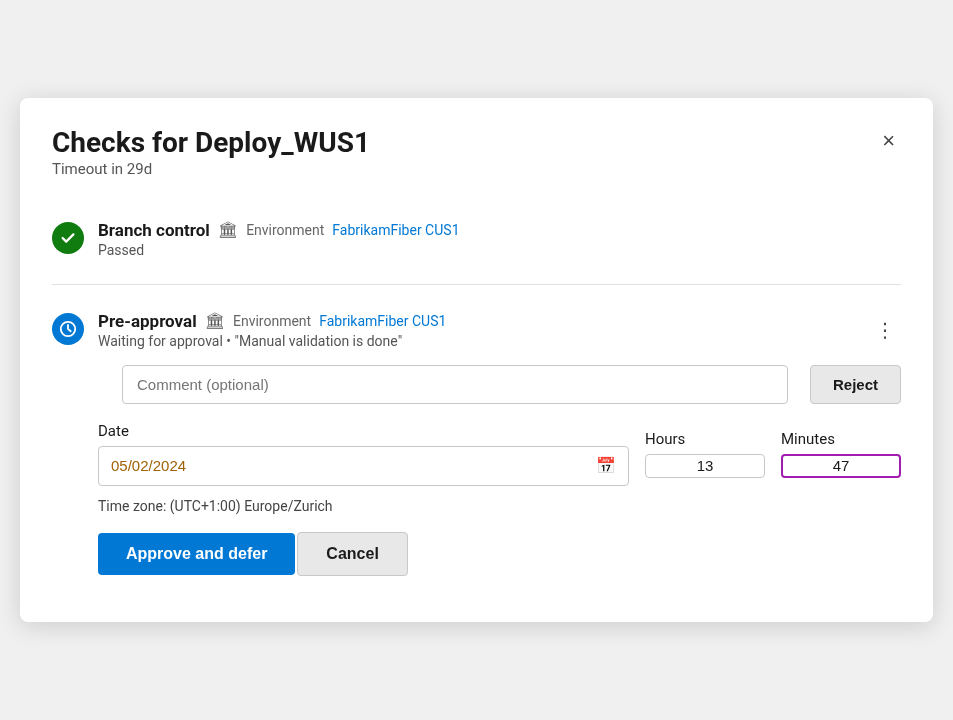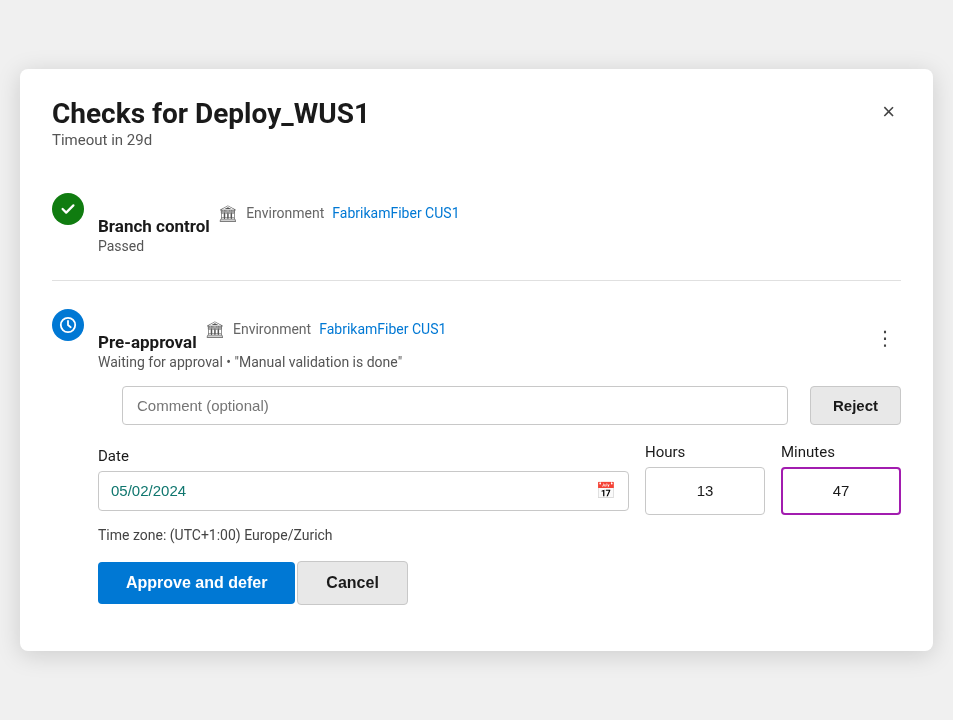--- a/index.html
+++ b/index.html
@@ -105,21 +105,20 @@
       display: flex;
       align-items: center;
       gap: 8px;
       flex-wrap: wrap;
     }
 
     .check-name {
       font-size: 17px;
       font-weight: 700;
       color: #1a1a1a;
-      margin-top: 25px;
     }
 
     .environment-icon {
       color: #555;
       font-size: 16px;
     }
 
     .environment-label {
       font-size: 14px;
       color: #666;
@@ -230,33 +229,33 @@
       background: #fff;
       padding: 0 12px;
       height: 40px;
     }
 
     .date-input-wrapper input {
       flex: 1;
       border: none;
       outline: none;
       font-size: 15px;
-      color: #0f766e;
+      color: #a16207;
       background: transparent;
     }
 
     .calendar-icon {
       color: #555;
       font-size: 16px;
       cursor: pointer;
     }
 
     .number-input {
       width: 100%;
-      height: 48px;
+      height: 24px;
       border: 1px solid #c8c8c8;
       border-radius: 4px;
       padding: 0 12px;
       font-size: 15px;
       color: #1a1a1a;
       text-align: center;
       outline: none;
     }
 
     .number-input.active {

